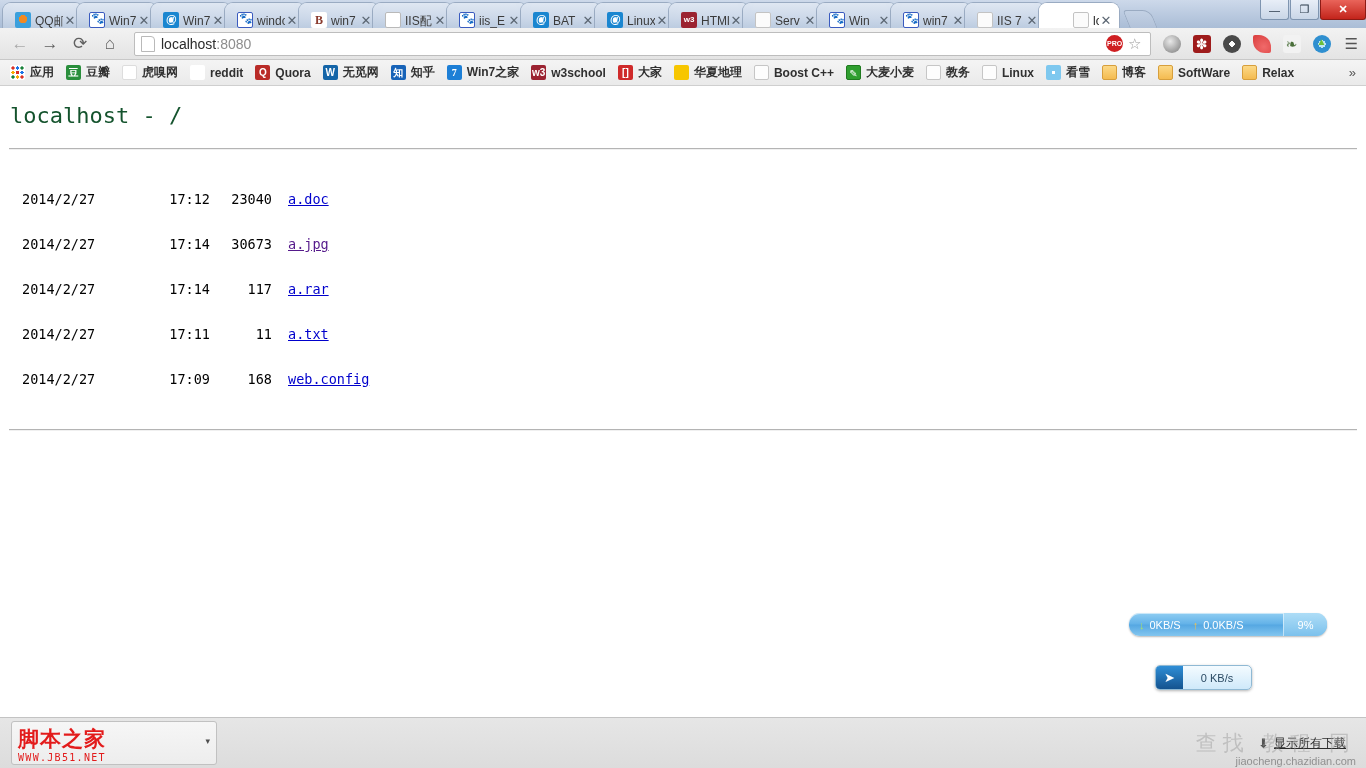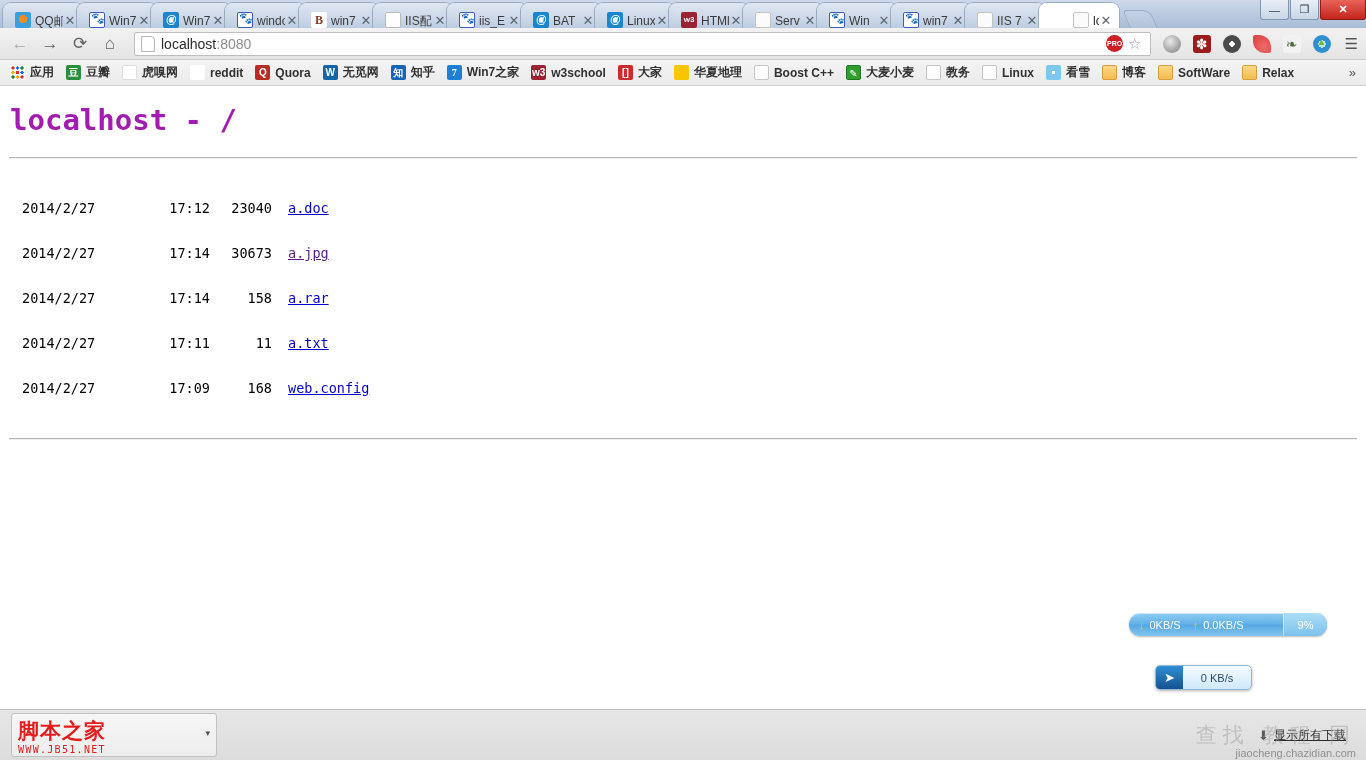--- a/index.html
+++ b/index.html
@@ -258,23 +258,23 @@
     top: 87px; left: 0; right: 0; bottom: 0;
     background: #ffffff;
     overflow: hidden;
   }
   .dirlist {
     padding: 0 8px;
     font-family: "DejaVu Serif", "Liberation Serif", serif;
   }
   .dir-h1 {
     font-family: "DejaVu Sans Mono", "Liberation Mono", monospace;
-    font-size: 29px;
-    font-weight: bold;
-    color: #a21caf;
+    font-size: 22px;
+    font-weight: normal;
+    color: #14532d;
     margin: 16px 0 20px 2px;
     letter-spacing: 0px;
   }
   .rule {
     height: 0;
     border-top: 1px solid #b4b4b4;
     border-bottom: 1px solid #f0f0f0;
     margin: 0 1px;
   }
   .pre-list {
@@ -333,21 +333,21 @@
     color:#fff; font-size:13px;
   }
   .thunder-widget .tspeed {
     flex:1 1 auto; text-align:center;
     font-size: 11px; color:#2b4a63;
   }
 
   
   .shelf {
     position: absolute;
-    left: 0; right: 0; bottom: 8px;
+    left: 0; right: 0; bottom: 0;
     height: 51px;
     background: linear-gradient(to bottom,#e6e6e6,#dcdcdc);
     border-top: 1px solid #c3c3c3;
     display:flex; align-items:center;
     padding: 0 8px;
   }
   .dl-item {
     width: 206px; height: 44px;
     margin-left: 3px;
     background: linear-gradient(to bottom,#f6f6f6,#ededed);
@@ -596,21 +596,21 @@
     <div class="bm-overflow">»</div>
   </div>
 
   <div class="viewport">
     <div class="dirlist">
       <h1 class="dir-h1">localhost - /</h1>
       <div class="rule"></div>
       <div class="pre-list">
         <span class="row"><span class="col-date">2014/2/27</span><span class="col-time">17:12</span><span class="col-size">23040</span><a class="col-name unvisited" href="#">a.doc</a></span>
         <span class="row"><span class="col-date">2014/2/27</span><span class="col-time">17:14</span><span class="col-size">30673</span><a class="col-name visited" href="#">a.jpg</a></span>
-        <span class="row"><span class="col-date">2014/2/27</span><span class="col-time">17:14</span><span class="col-size">158</span><a class="col-name unvisited" href="#">a.rar</a></span>
+        <span class="row"><span class="col-date">2014/2/27</span><span class="col-time">17:14</span><span class="col-size">117</span><a class="col-name unvisited" href="#">a.rar</a></span>
         <span class="row"><span class="col-date">2014/2/27</span><span class="col-time">17:11</span><span class="col-size">11</span><a class="col-name unvisited" href="#">a.txt</a></span>
         <span class="row"><span class="col-date">2014/2/27</span><span class="col-time">17:09</span><span class="col-size">168</span><a class="col-name unvisited" href="#">web.config</a></span>
       </div>
       <div class="rule"></div>
     </div>
   </div>
 
   <div class="net-widget">
     <span class="arrow-dn">↓</span>
     <span>0KB/S</span>

